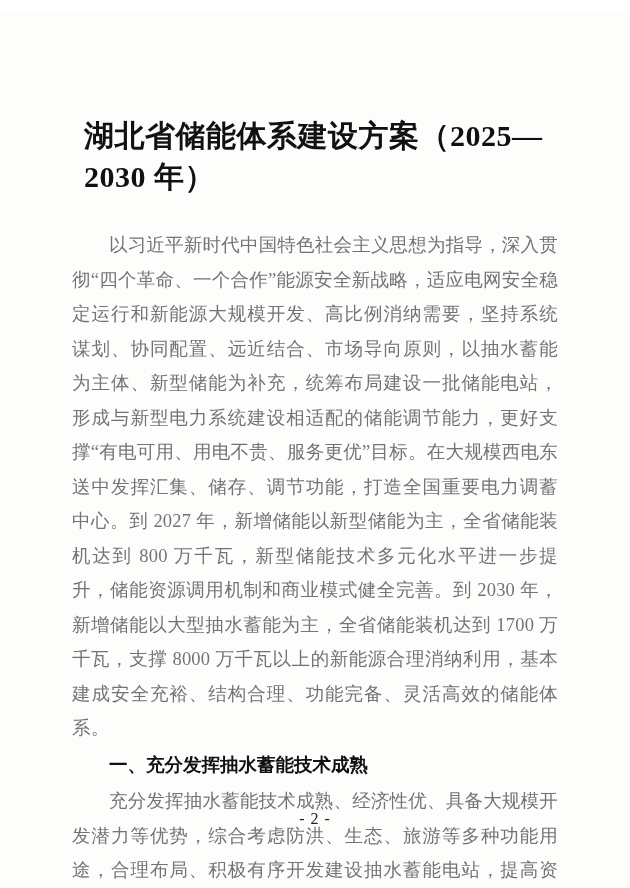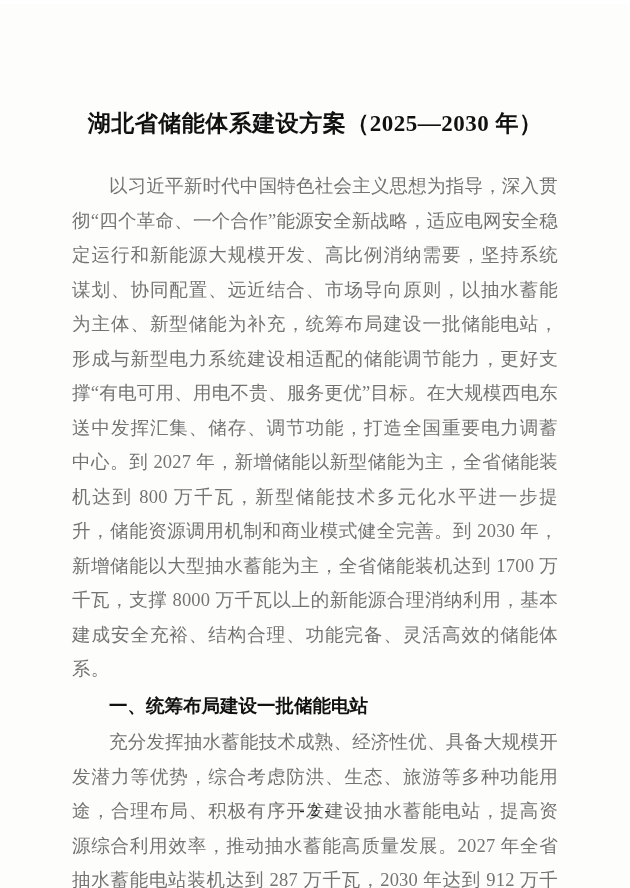--- a/index.html
+++ b/index.html
@@ -16,24 +16,23 @@
   }
   .page {
     position: relative;
     width: 630px;
     height: 888px;
     box-sizing: border-box;
     padding: 0 72px;
     background: #fdfdfc;
   }
   .doc-title {
-    margin: 4px;
+    margin: 12px;
     padding-top: 104px;
-    text-align: center;
-    font-size: 23px;
+    font-size: 30px;
     font-weight: bold;
     letter-spacing: 0.5px;
     color: #111;
     font-family: "Liberation Serif", "DejaVu Serif", serif;
   }
   .body-block {
     margin-top: 30px;
   }
   p.para {
     margin: 0 0 2px 0;
@@ -66,20 +65,20 @@
 </style>
 </head>
 <body>
 
 <div class="page">
 
   <h1 class="doc-title">湖北省储能体系建设方案（2025—2030 年）</h1>
 
   <div class="body-block">
     <p class="para">以习近平新时代中国特色社会主义思想为指导，深入贯彻“四个革命、一个合作”能源安全新战略，适应电网安全稳定运行和新能源大规模开发、高比例消纳需要，坚持系统谋划、协同配置、远近结合、市场导向原则，以抽水蓄能为主体、新型储能为补充，统筹布局建设一批储能电站，形成与新型电力系统建设相适配的储能调节能力，更好支撑“有电可用、用电不贵、服务更优”目标。在大规模西电东送中发挥汇集、储存、调节功能，打造全国重要电力调蓄中心。到 2027 年，新增储能以新型储能为主，全省储能装机达到 800 万千瓦，新型储能技术多元化水平进一步提升，储能资源调用机制和商业模式健全完善。到 2030 年，新增储能以大型抽水蓄能为主，全省储能装机达到 1700 万千瓦，支撑 8000 万千瓦以上的新能源合理消纳利用，基本建成安全充裕、结构合理、功能完备、灵活高效的储能体系。</p>
-    <p class="heading">一、统筹布局建设一批储能电站</p>
+    <p class="heading">一、充分发挥抽水蓄能技术成熟</p>
     <p class="para">充分发挥抽水蓄能技术成熟、经济性优、具备大规模开发潜力等优势，综合考虑防洪、生态、旅游等多种功能用途，合理布局、积极有序开发建设抽水蓄能电站，提高资源综合利用效率，推动抽水蓄能高质量发展。2027 年全省抽水蓄能电站装机达到 287 万千瓦，2030 年达到 912 万千瓦。</p>
 
   </div>
 
   <div class="page-number">- 2 -</div>
 
 </div>
 
 </body></html>

